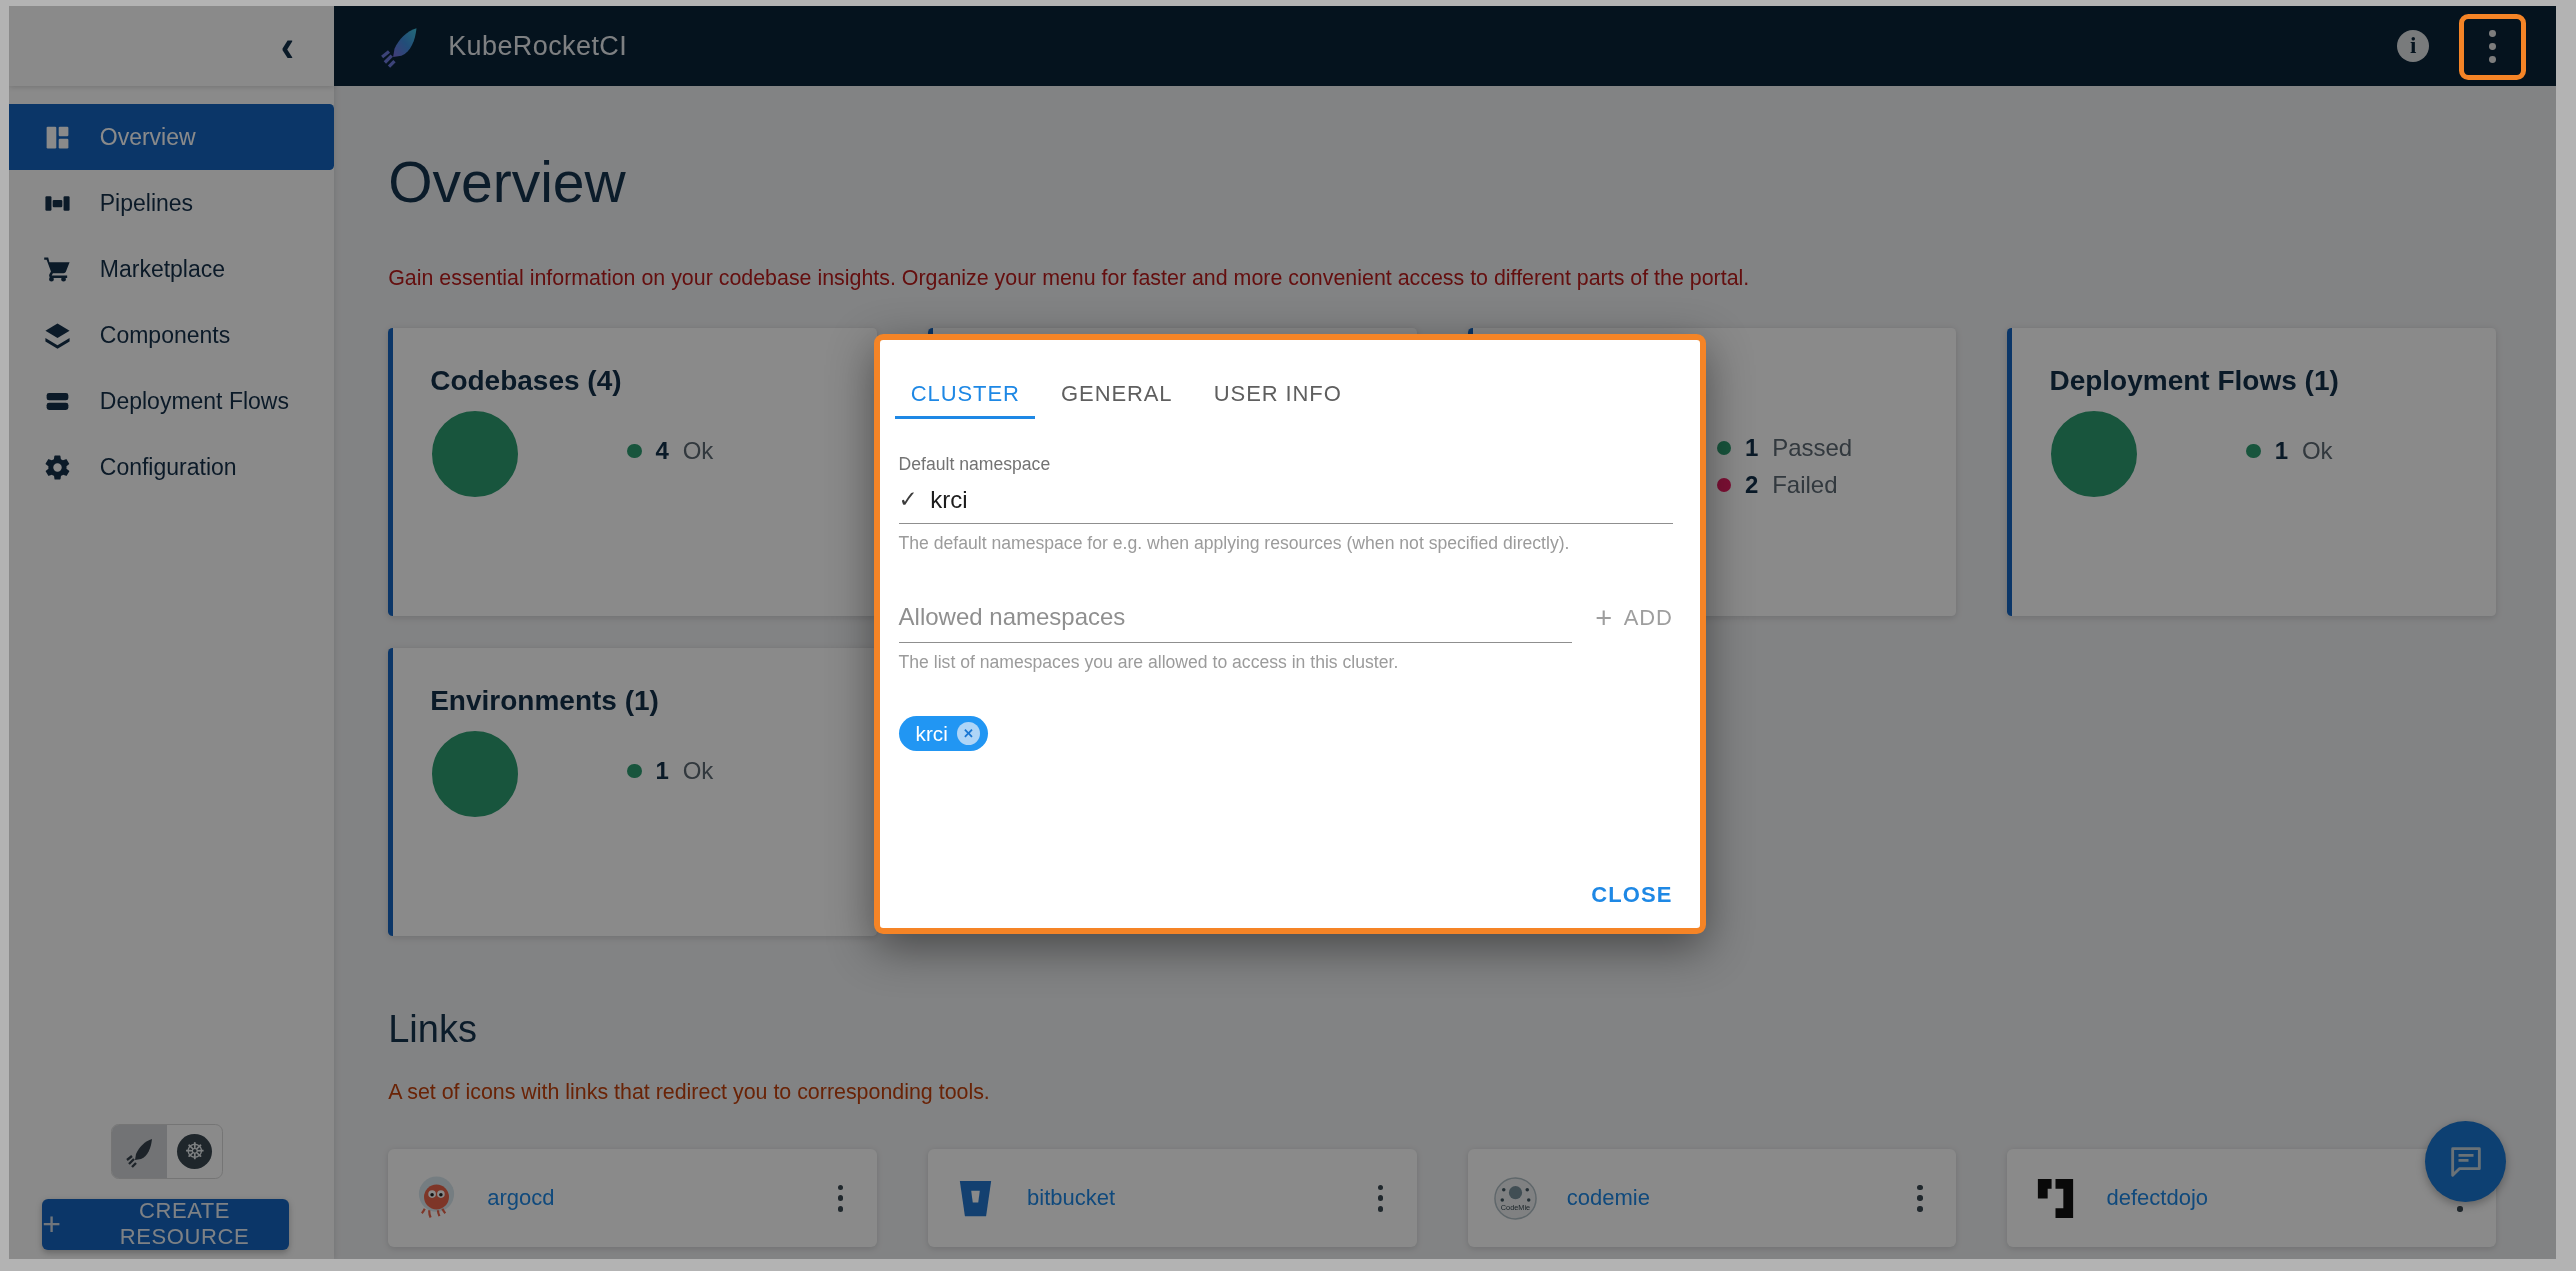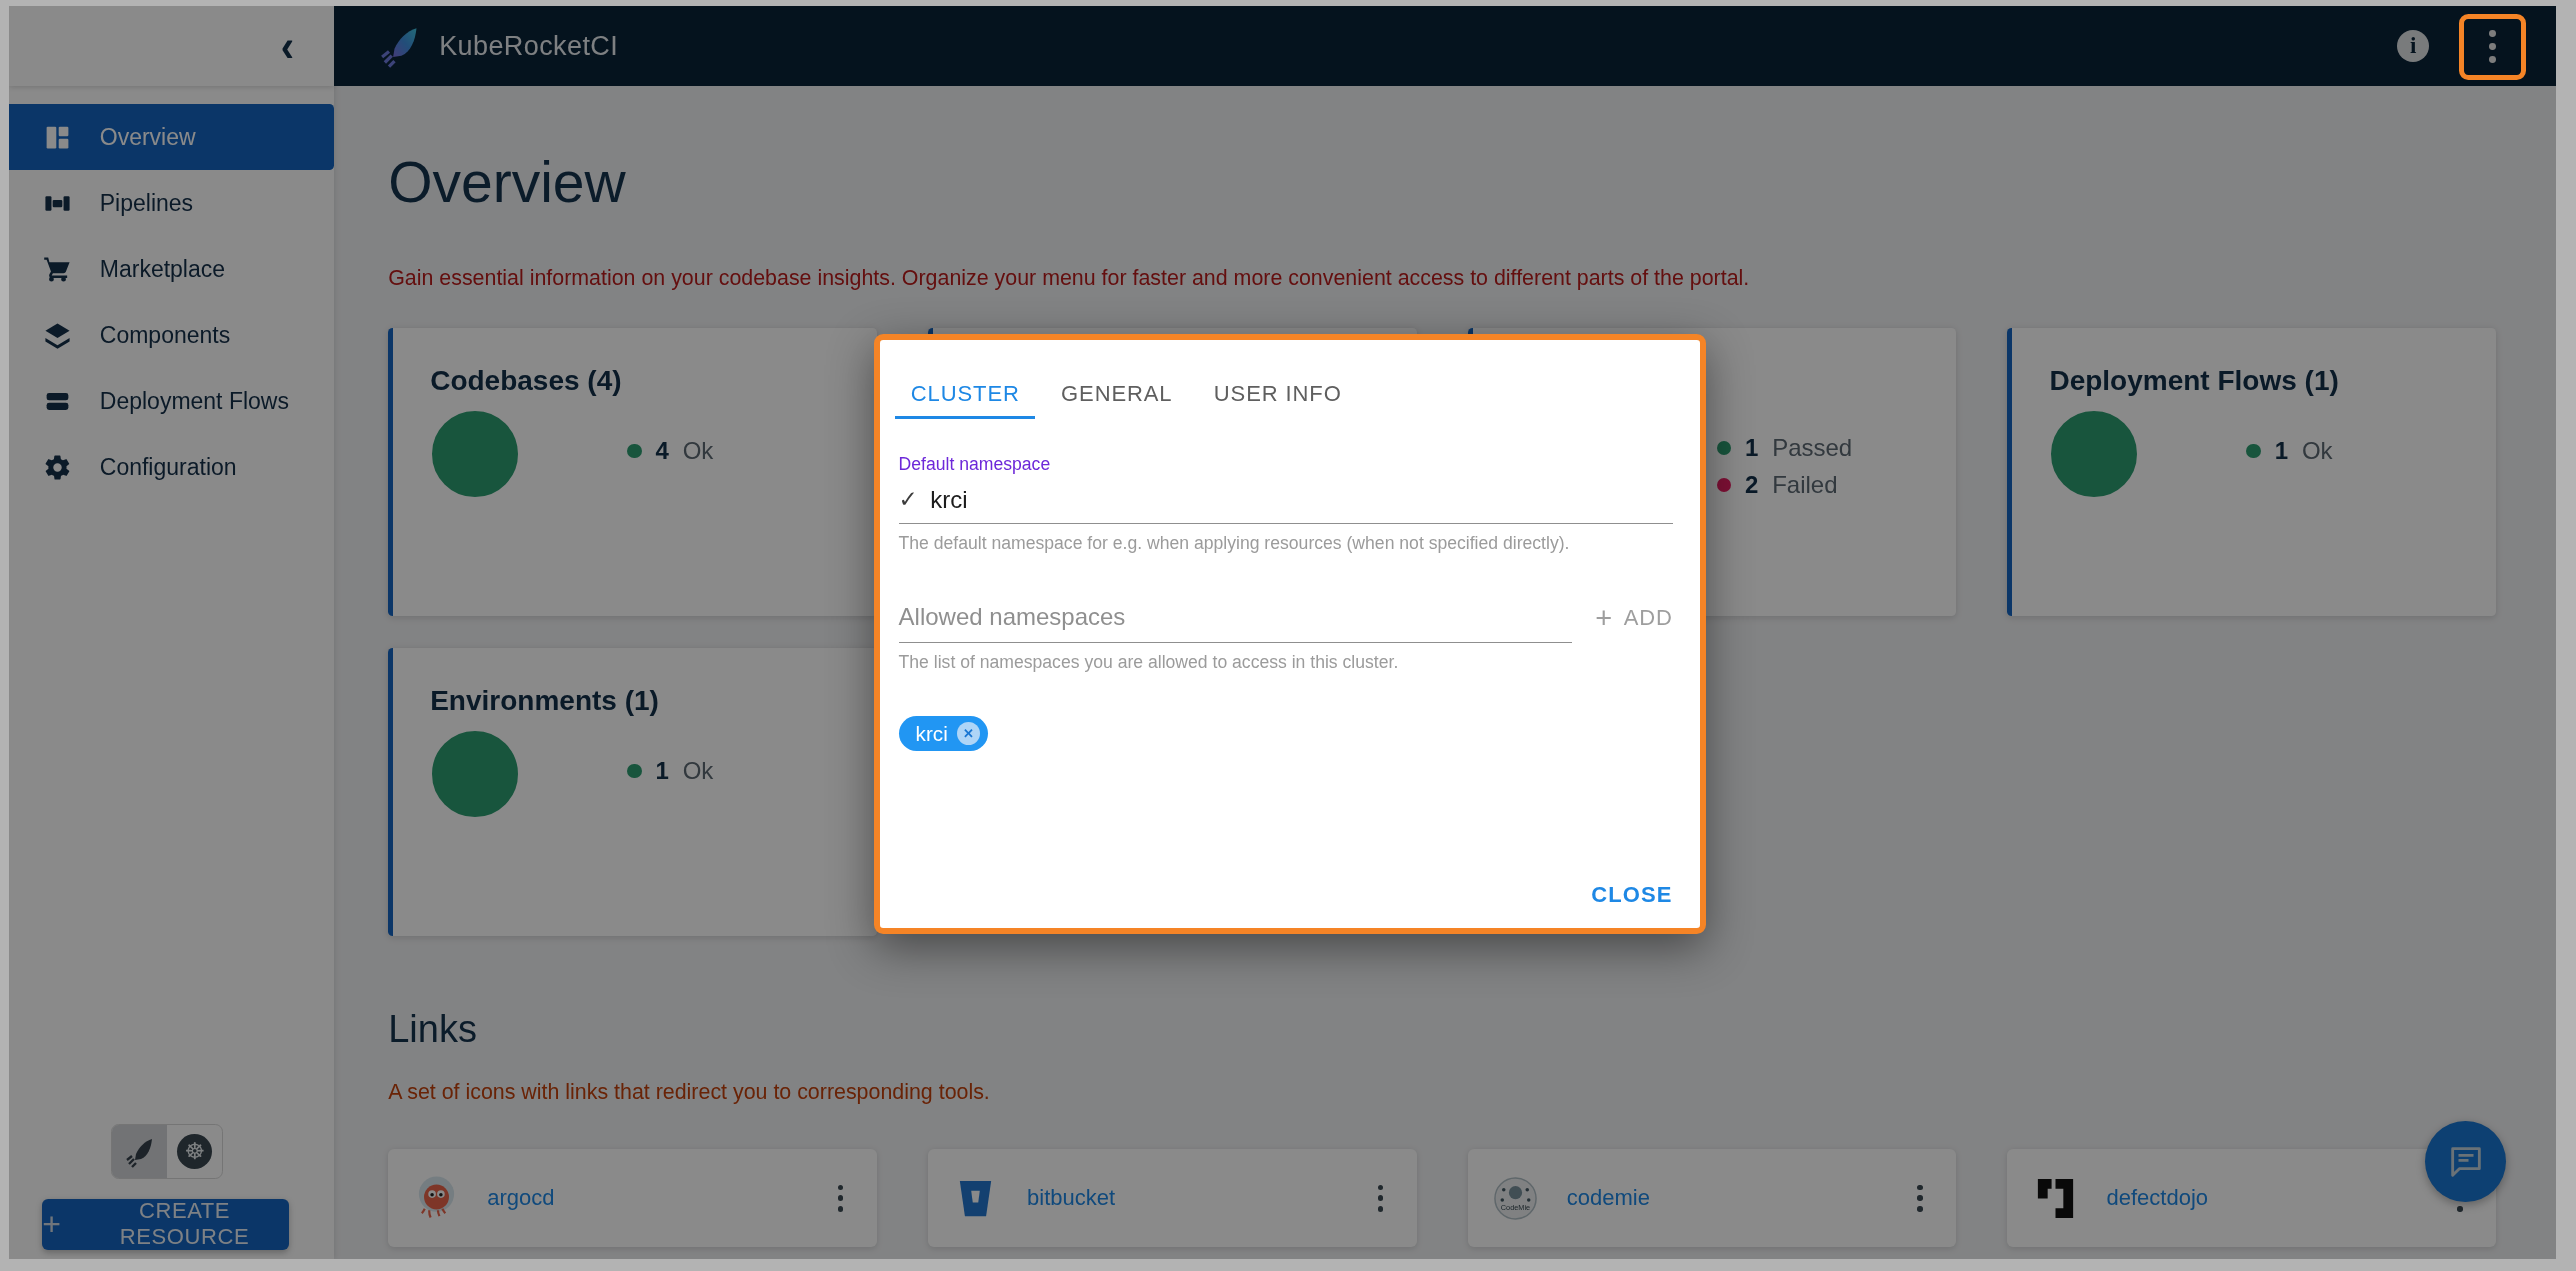--- a/index.html
+++ b/index.html
@@ -20,21 +20,21 @@
   .view-toggle { position: absolute; left: 102px; bottom: 80px; width: 112px; height: 55px; display: flex; border: 0.8px solid #d9d9d9; border-radius: 7.7px; overflow: hidden; background: #fff; }
   .toggle-cell { flex: 1; display: flex; align-items: center; justify-content: center; cursor: pointer; }
   .toggle-cell.selected { background: #d2d5d8; }
   .toggle-cell svg { width: 32px; height: 32px; }
   .k8s-disc { width: 35px; height: 35px; border-radius: 50%; background: #3a4750; color: #e8ecef; font-size: 23px; display: flex; align-items: center; justify-content: center; }
   .create-btn { position: absolute; left: 33px; bottom: 9.2px; width: 247px; height: 51px; background: #1565c0; color: #e9eff5; font-size: 22px; font-weight: 500; letter-spacing: 0.6px; border: none; border-radius: 6.1px; display: flex; align-items: center; justify-content: center; gap: 18.4px; cursor: pointer; box-shadow: 0 2.3px 6.1px rgba(0,0,0,.25); font-family: inherit; }
   .create-plus { font-size: 32px; font-weight: 400; color: #cfd9e4; line-height: 1; }
 
   
   .navbar { position: absolute; left: 325px; top: 0; right: 0; height: 80px; background: #0b2338; display: flex; align-items: center; z-index: 2; padding-left: 44px; }
-  .brand { display: flex; align-items: center; gap: 17px; }
+  .brand { display: flex; align-items: center; gap: 26px; }
   .brand svg { width: 44px; height: 44px; }
   .brand-text { color: #e9edf0; font-size: 27px; font-weight: 500; letter-spacing: 0.4px; }
   .nav-icons { position: absolute; top: 0; right: 35px; height: 80px; display: flex; align-items: center; gap: 35px; z-index: 3; }
   .info-icon { width: 32px; height: 32px; border-radius: 50%; background: #dfe3e6; color: #0b2338; font-size: 23px; font-weight: bold; display: flex; align-items: center; justify-content: center; font-family: "Liberation Serif", serif; cursor: pointer; }
   .kebab { width: 57px; display: flex; flex-direction: column; align-items: center; gap: 6.1px; cursor: pointer; }
   .kebab i { width: 6.9px; height: 6.9px; border-radius: 50%; background: #e8e8e8; }
   .kebab-highlight { position: absolute; left: 2450px; top: 7.7px; width: 67px; height: 66px; border: 5.4px solid #f58426; border-radius: 9.2px; z-index: 45; }
 
   
   .main { position: absolute; left: 325px; top: 80px; right: 0; bottom: 0; padding: 0 60px 0 54px; z-index: 1; }
@@ -68,21 +68,21 @@
   
   .fab { position: absolute; left: 2416px; top: 1115px; width: 81px; height: 81px; border-radius: 50%; background: #1976d2; z-index: 5; border: none; display: flex; align-items: center; justify-content: center; cursor: pointer; box-shadow: 0 3.1px 9.2px rgba(0,0,0,.3); }
 
   
   .overlay { position: absolute; inset: 0; background: rgba(0,0,0,.46); z-index: 40; }
   .modal { position: absolute; left: 865px; top: 328px; width: 832px; height: 600px; background: #ffffff; border: 6.9px solid #f58426; border-radius: 9.2px; z-index: 60; padding: 0 27.6px 0 15.3px; box-shadow: 0 13.8px 46px rgba(0,0,0,.45); }
   .modal-title { font-size: 27px; font-weight: 700; color: #1b1b1b; margin: 29px 0 0 3.1px; }
   .tabs { display: flex; margin-top: 32px; }
   .tab { height: 47px; padding: 0 15.3px; margin-right: 10.7px; display: flex; align-items: center; font-size: 22px; letter-spacing: 0.9px; color: #5f5f5f; font-weight: 500; cursor: pointer; border-bottom: 3.8px solid transparent; }
   .tab.active { color: #1e88e5; border-bottom-color: #1e88e5; }
-  .field-label { margin: 35px 0 0 3.1px; font-size: 17.6px; color: #6d28d9; }
+  .field-label { margin: 35px 0 0 3.1px; font-size: 17.6px; color: #737373; }
   .field-value-row { display: flex; align-items: center; gap: 12.3px; margin: 10.7px 0 0 3.1px; padding-bottom: 9.2px; border-bottom: 0.8px solid #8f8f8f; }
   .check-glyph { font-size: 23px; color: #3c3c3c; }
   .field-value { font-size: 24px; color: #1d1d1d; }
   .helper { margin: 9.2px 0 0 3.1px; font-size: 17.6px; color: #9b9b9b; }
   .allowed-row { display: flex; margin: 49px 0 0 3.1px; }
   .allowed-input { flex: 1; font-size: 24px; color: #8f8f8f; padding-bottom: 10.7px; border-bottom: 0.8px solid #8f8f8f; }
   .add-btn { display: flex; align-items: center; gap: 10.7px; color: #9e9e9e; font-size: 22px; font-weight: 500; letter-spacing: 0.8px; margin-left: 23px; padding-bottom: 9.2px; cursor: pointer; }
   .add-plus { font-size: 29px; line-height: .8; font-weight: 400; }
   .chip { display: inline-flex; align-items: center; gap: 9.2px; height: 35px; border-radius: 17.6px; background: #2196f3; color: #ffffff; font-size: 20.7px; padding: 0 7.7px 0 17px; margin: 43px 0 0 3.1px; }
   .chip-x { width: 23px; height: 23px; border-radius: 50%; background: #aed5f7; color: #1976d2; font-size: 13px; font-weight: 700; display: flex; align-items: center; justify-content: center; cursor: pointer; }

